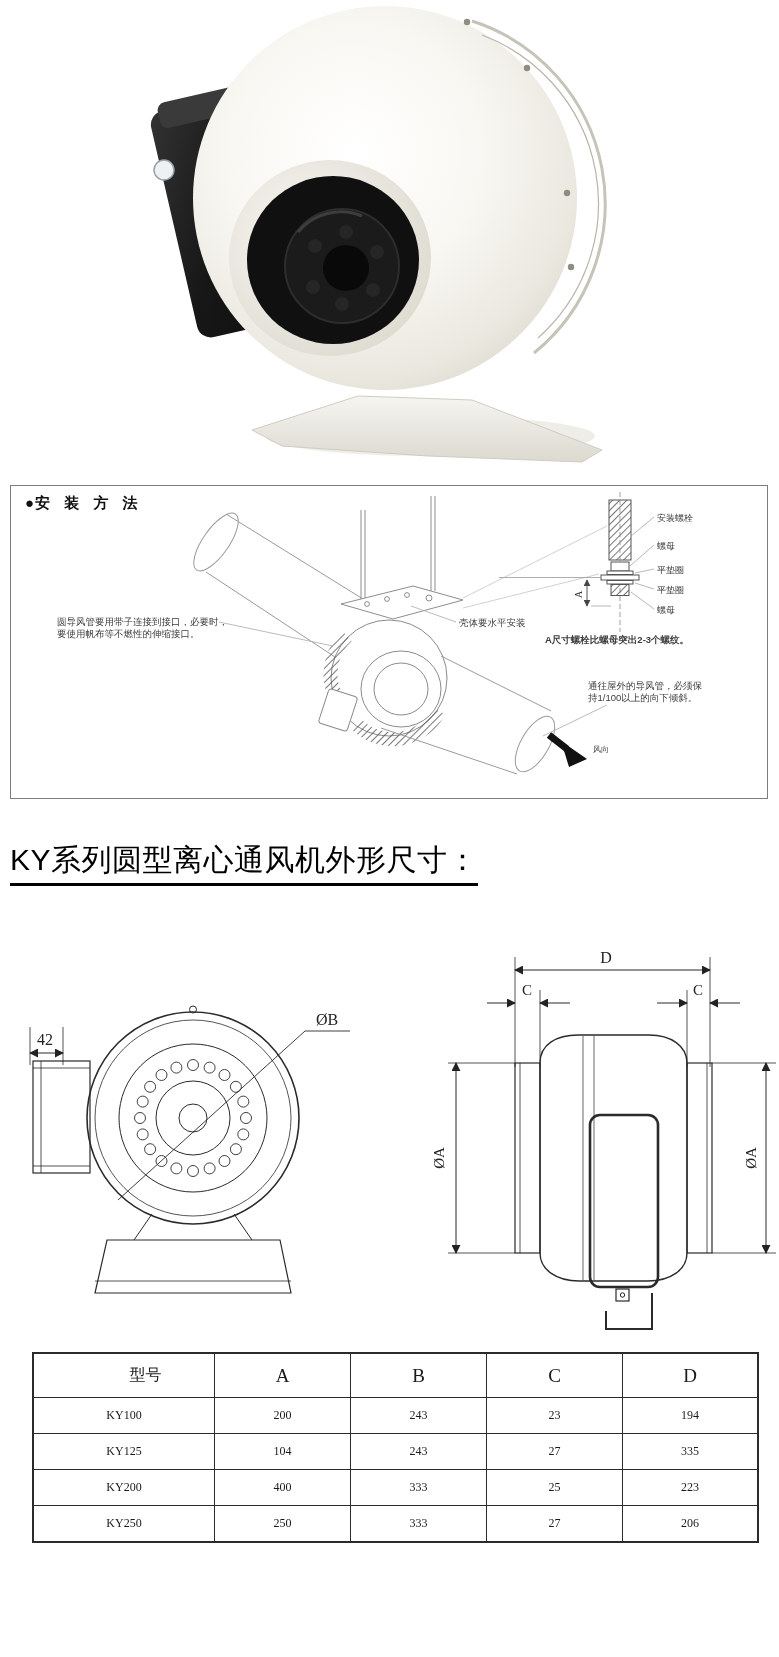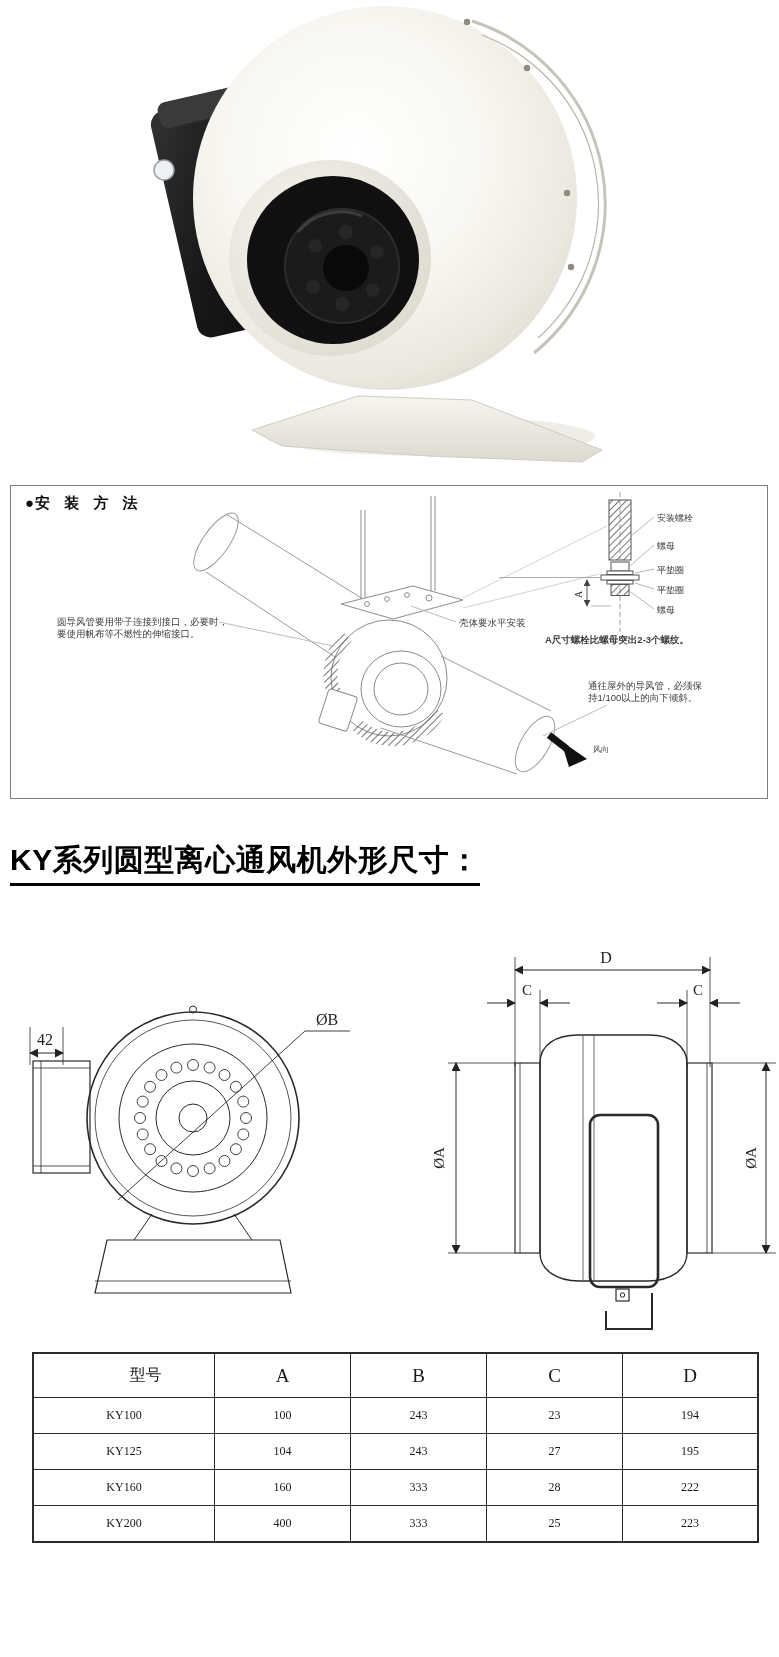--- a/index.html
+++ b/index.html
@@ -3,21 +3,21 @@
 <meta charset="utf-8">
 <style>
   html,body{margin:0;padding:0;background:#fff;}
   body{width:779px;height:1657px;position:relative;font-family:"Liberation Sans",sans-serif;color:#1a1a1a;overflow:hidden;}
   .abs{position:absolute;}
   
   .panel{left:10px;top:485px;width:758px;height:314px;border:1px solid #7d7d7d;box-sizing:border-box;background:#fff;}
   .panel-title{left:14px;top:8px;font-size:15px;font-weight:bold;letter-spacing:5px;color:#111;}
   .panel-title .dot{letter-spacing:1px;}
   
-  .heading{left:10px;top:843px;font-size:30px;font-weight:700;letter-spacing:.5px;color:#000;border-bottom:3px solid #000;padding-bottom:5px;line-height:1.15;text-align:center;}
+  .heading{left:10px;top:843px;font-size:30px;font-weight:400;letter-spacing:.5px;color:#000;border-bottom:3px solid #000;padding-bottom:5px;line-height:1.15;text-align:center;}
   
   table.dims{left:32px;top:1352px;width:666px;border-collapse:collapse;table-layout:fixed;background:#fff;font-family:"Liberation Serif",serif;}
   table.dims,table.dims th,table.dims td{border:1px solid #2b2b2b;}
   table.dims{border-width:2px;}
   table.dims th{height:41px;font-size:19px;font-weight:normal;}
   table.dims th:first-child{font-family:"Liberation Sans",sans-serif;font-size:16px;padding-left:44px;}
   table.dims td{height:33px;text-align:center;font-size:12px;}
   .c0{width:135px}.c1{width:133px}.c2{width:133px}.c3{width:133px}.c4{width:132px}
   svg text{font-family:"Liberation Sans",sans-serif;fill:#3c3c3c;}
   svg text.dim{font-family:"Liberation Serif",serif;fill:#222;}
@@ -279,40 +279,40 @@
       <th class="c0">型号</th>
       <th class="c1">A</th>
       <th class="c2">B</th>
       <th class="c3">C</th>
       <th class="c4">D</th>
     </tr>
   </thead>
   <tbody>
       <tr>
         <td>KY100</td>
-        <td>100</td>
+        <td>200</td>
         <td>243</td>
         <td>23</td>
         <td>194</td>
       </tr>
       <tr>
         <td>KY125</td>
         <td>104</td>
         <td>243</td>
         <td>27</td>
-        <td>195</td>
-      </tr>
-      <tr>
-        <td>KY160</td>
-        <td>160</td>
-        <td>333</td>
-        <td>28</td>
-        <td>222</td>
+        <td>335</td>
       </tr>
       <tr>
         <td>KY200</td>
         <td>400</td>
         <td>333</td>
         <td>25</td>
         <td>223</td>
       </tr>
+      <tr>
+        <td>KY250</td>
+        <td>250</td>
+        <td>333</td>
+        <td>27</td>
+        <td>206</td>
+      </tr>
     </tbody>
 </table>
 
 </body></html>

